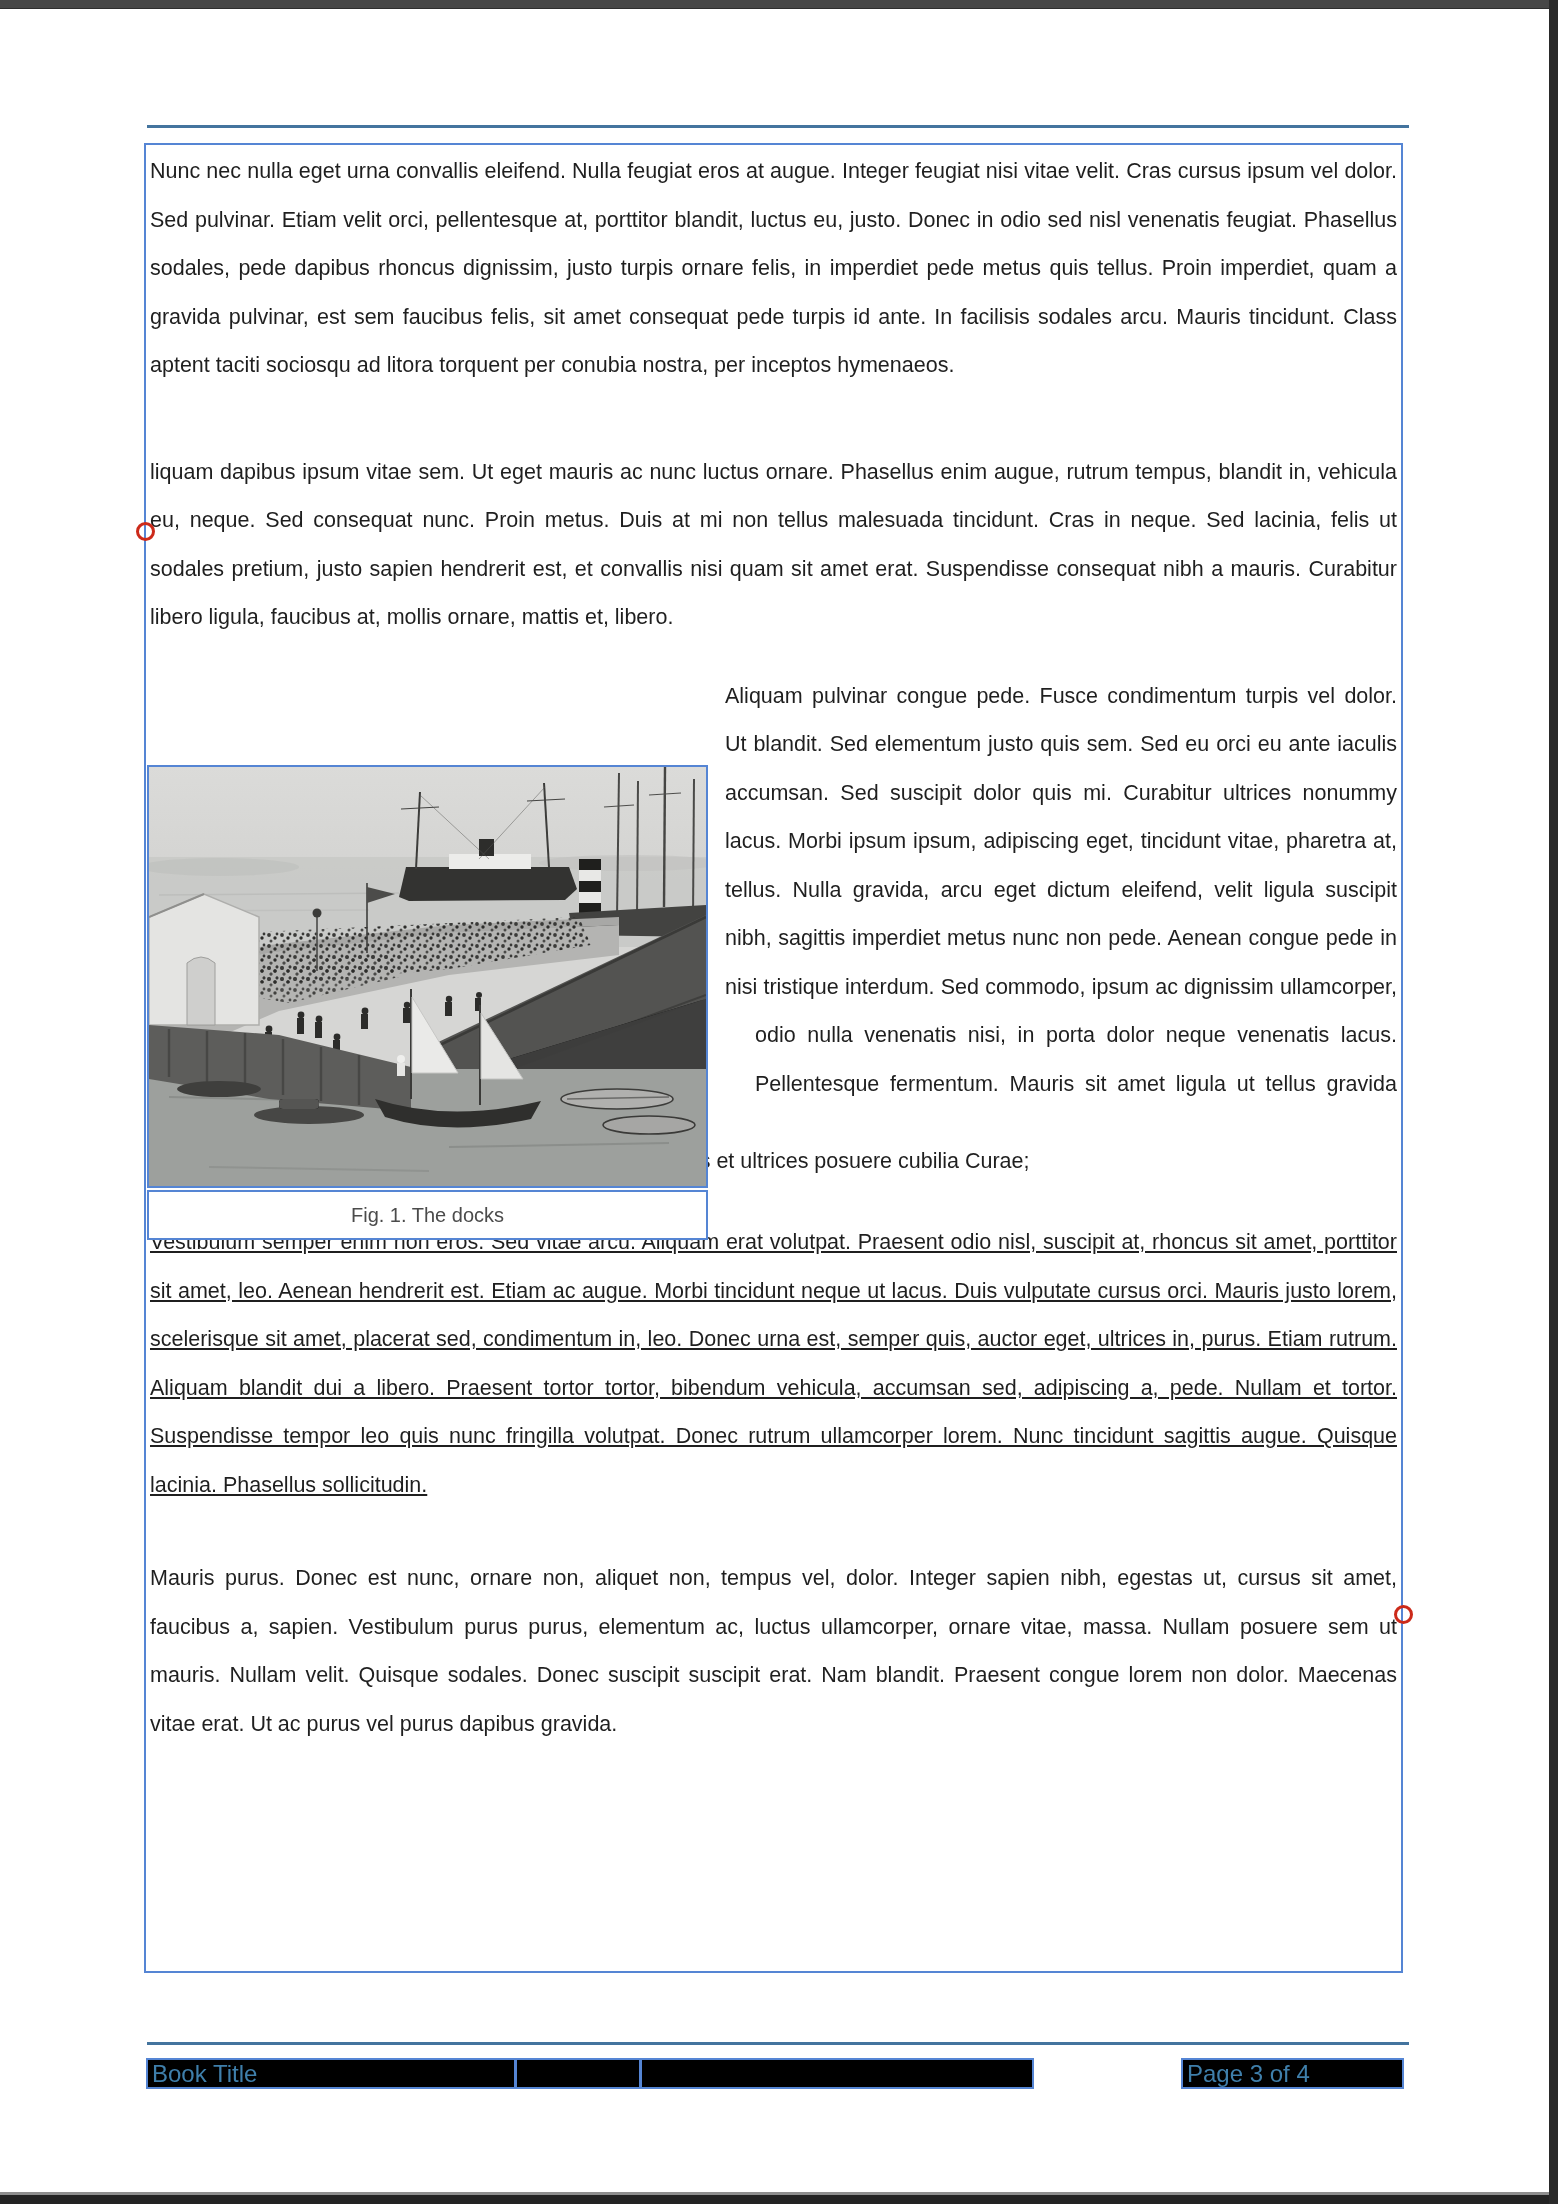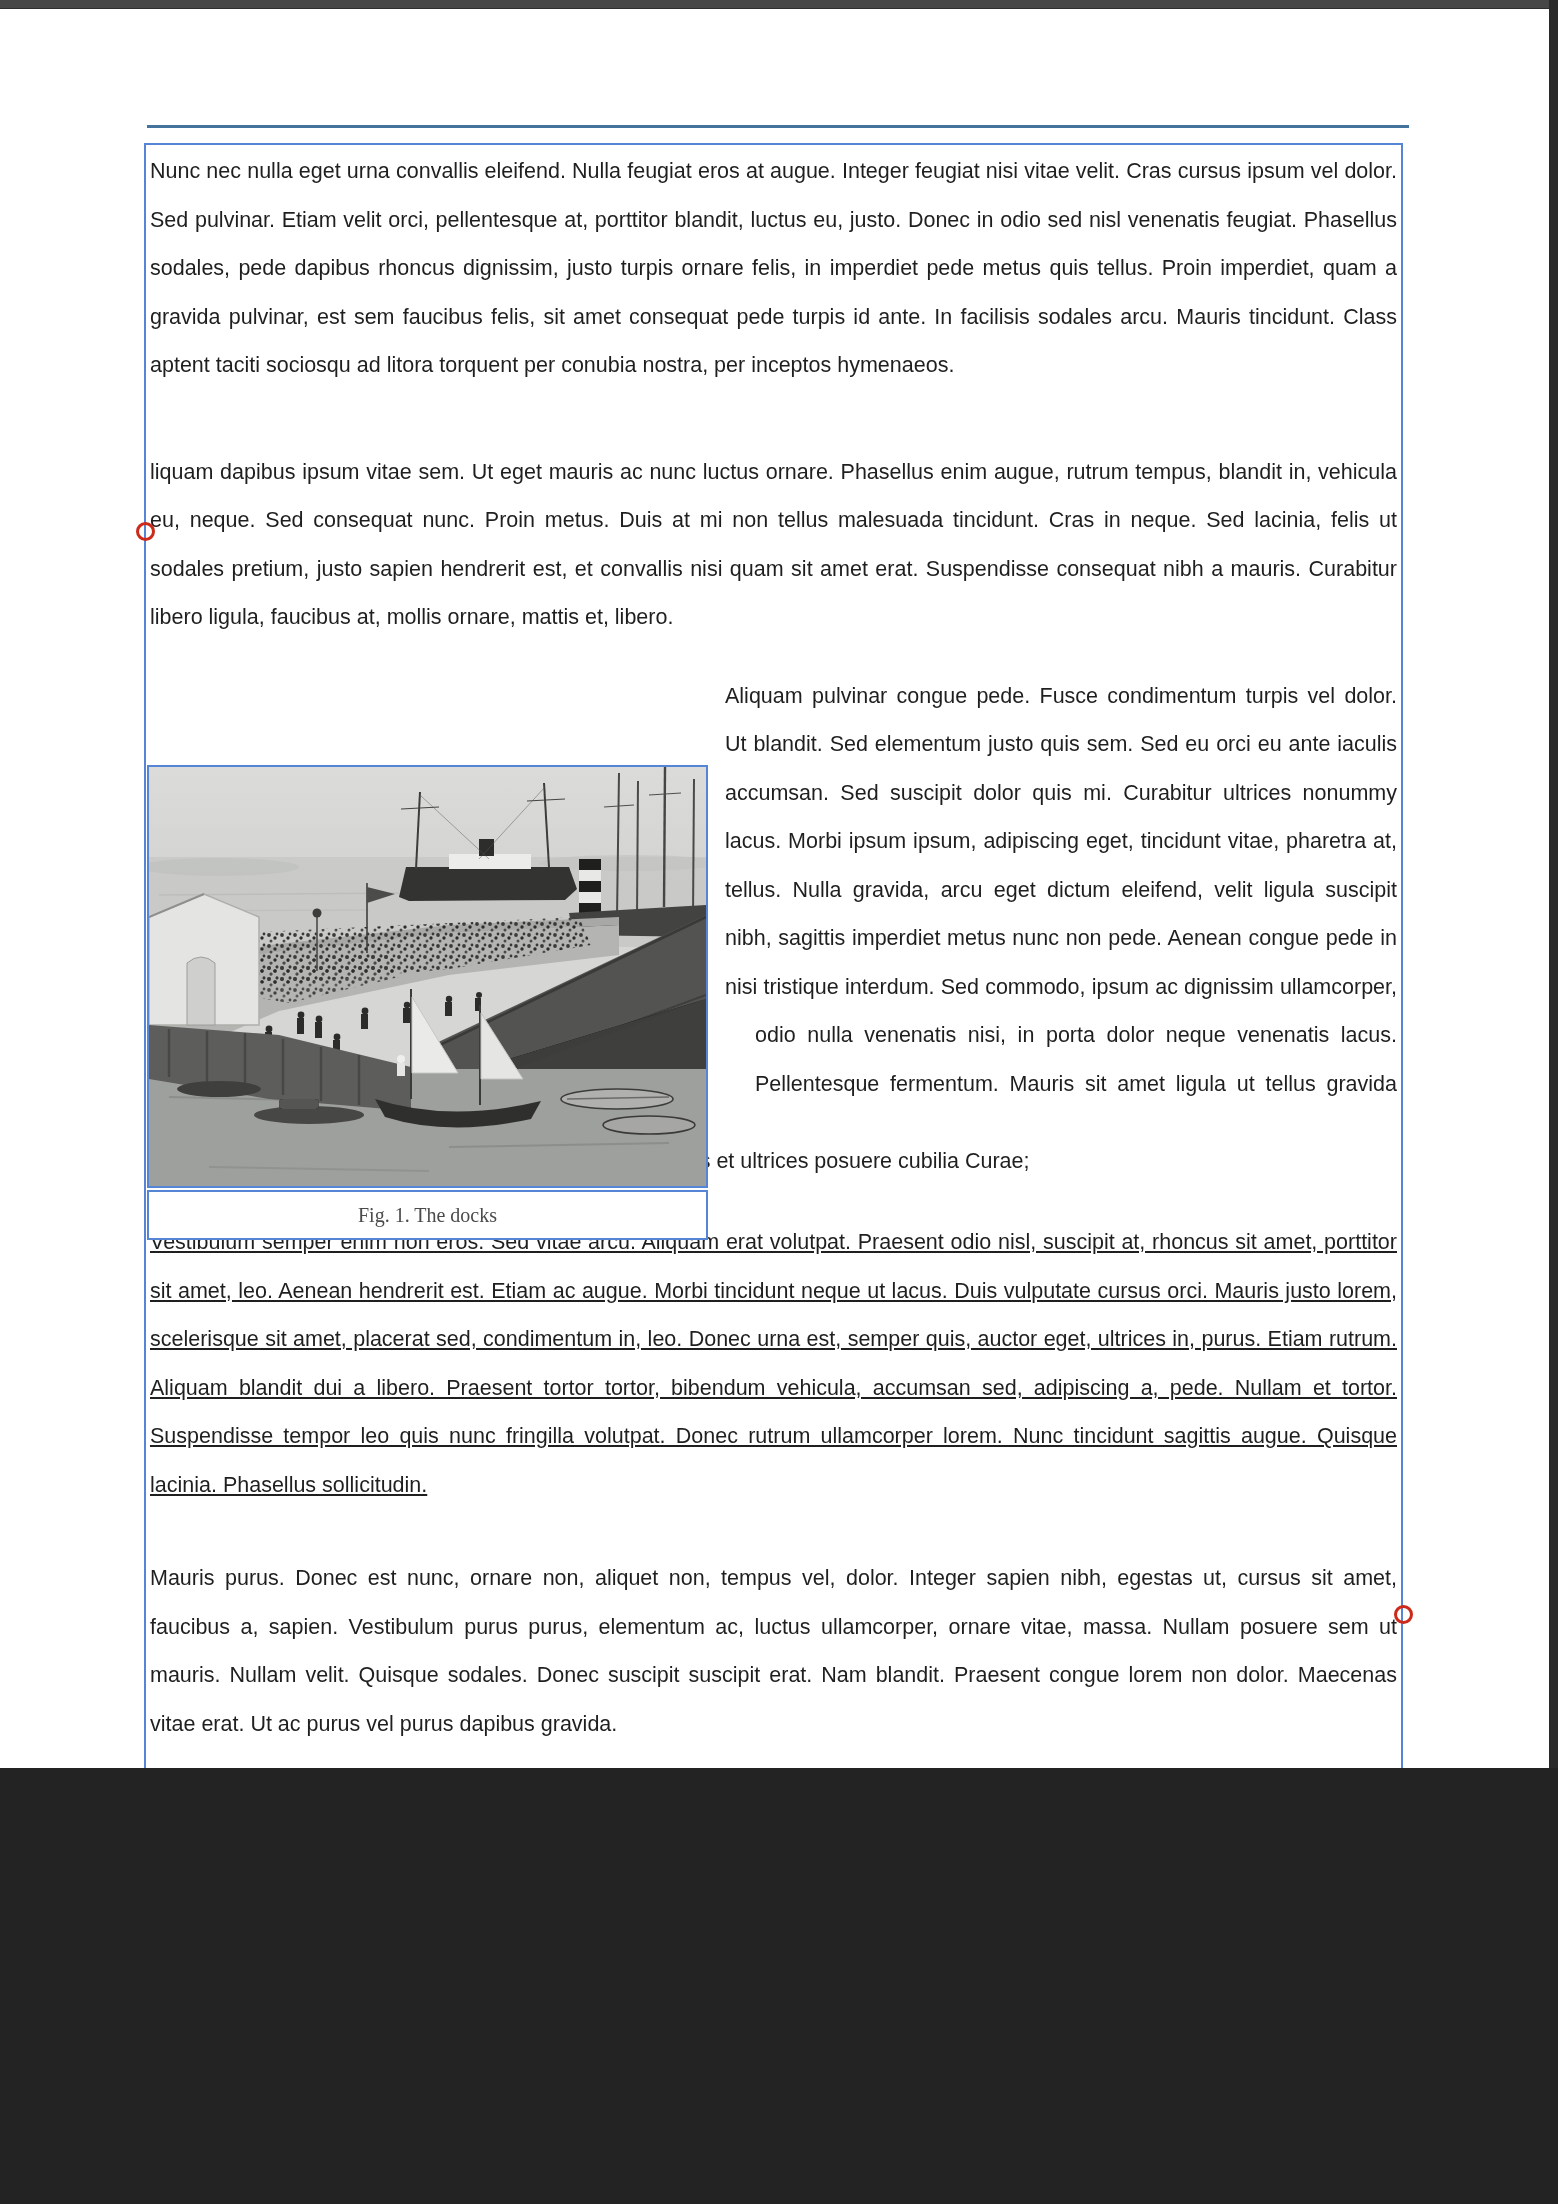--- a/index.html
+++ b/index.html
@@ -1,16 +1,16 @@
 <!DOCTYPE html>
 <html><head>
 <meta charset="utf-8">
 <style>
   html,body{margin:0;padding:0;background:#232323;}
-  .stage{position:relative;width:1558px;height:1768px;background:#232323;overflow:hidden;
+  .stage{position:relative;width:1558px;height:2204px;background:#232323;overflow:hidden;
          font-family:"Liberation Sans",sans-serif;}
   .page{position:absolute;left:0;top:8px;width:1549px;height:2184px;background:#ffffff;}
   .top-band{position:absolute;left:0;top:0;width:1558px;height:8px;background:#474747;border-bottom:1px solid #2e2e2e;}
   .bottom-line{position:absolute;left:0;top:2192px;width:1549px;height:3px;background:#8e8e8e;}
   .right-band{position:absolute;left:1549px;top:0;width:9px;height:2204px;background:#2a2a2a;}
 
   .rule{position:absolute;left:147px;width:1262px;height:3px;background:#44749e;}
   .rule.header{top:125px;}
   .rule.footer{top:2042px;}
 
@@ -26,21 +26,21 @@
   .sp{float:left;}
   .sp1{width:575px;height:340px;}
   .sp2{clear:left;width:605px;height:97px;}
   .sp3{clear:left;width:1251px;height:28px;}
 
   .figure-frame{position:absolute;left:147px;top:765px;width:557px;height:419px;
                 box-sizing:content-box;border:2px solid #5585d4;background:#d6d6d4;}
   .figure-frame svg{display:block;width:100%;height:100%;}
   .caption-frame{position:absolute;left:147px;top:1190px;width:557px;height:46px;
                  border:2px solid #5585d4;background:#ffffff;text-align:center;}
-  .caption-frame span{font-size:20px;line-height:46px;color:#4b4b4b;font-family:Liberation Serif, serif;}
+  .caption-frame span{font-size:20px;line-height:46px;color:#4b4b4b;}
 
   .anchor{position:absolute;width:13px;height:13px;border:3px solid #cc2a1a;border-radius:50%;background:transparent;}
   .anchor.left{left:136px;top:522px;}
   .anchor.right{left:1394px;top:1605px;}
 
   .footer-box{position:absolute;top:2058px;height:31px;box-sizing:border-box;
               border:2px solid #5585d4;background:#000000;font-size:24px;line-height:27px;
               color:#3f7fab;padding:0 4px;white-space:nowrap;overflow:hidden;}
   .fb-title{left:146px;width:370px;text-align:left;}
   .fb-small{left:515px;width:126px;}

